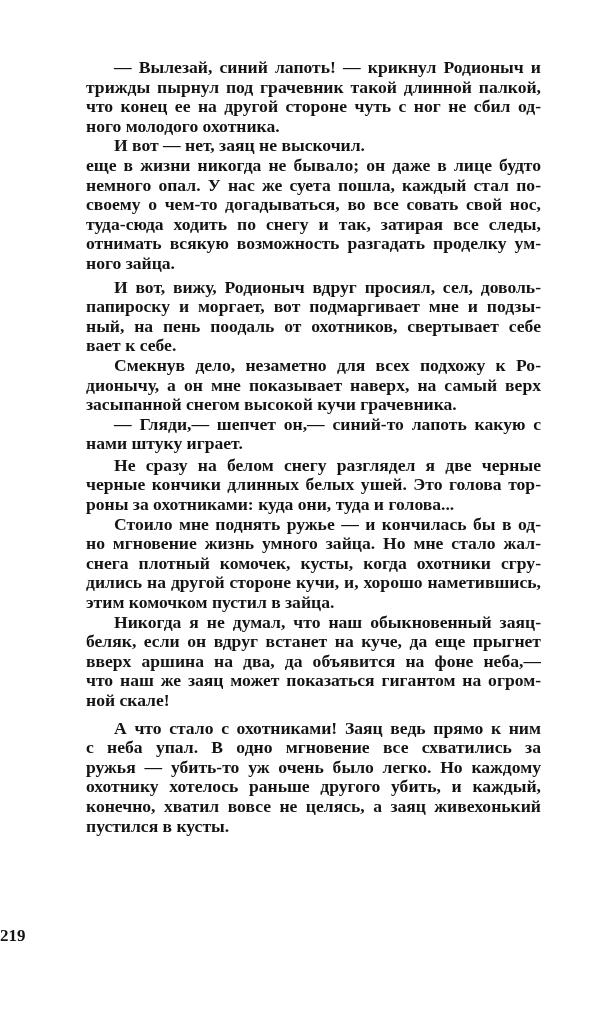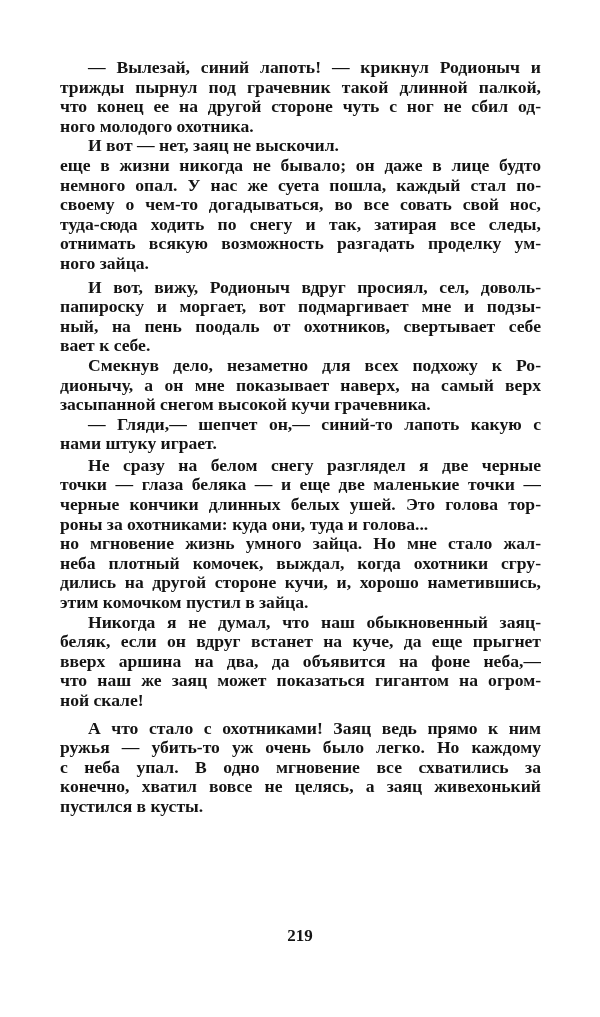--- a/index.html
+++ b/index.html
@@ -2,24 +2,24 @@
 <html><head>
 <meta charset="utf-8">
 <style>
   html, body { margin: 0; padding: 0; background: #ffffff; }
   body { width: 600px; height: 1017px; position: relative; overflow: hidden; }
   .page { position: absolute; left: 60px; top: 58px; width: 481px;
     font-family: "Liberation Serif", serif; font-size: 17.6px; color: #141414;
     font-weight: bold; }
   .para { margin: 0; }
   .line { display: block; height: 19.6px; line-height: 19.6px; white-space: nowrap;
-    text-align: justify; text-align-last: justify; overflow: hidden; }
+    text-align: justify; text-align-last: justify; overflow: hidden; margin-left: 26px; }
   .line.last { text-align-last: left; }
   .line.indent { padding-left: 28px; }
-  .pagenum { position: absolute; left: 0; width: 600px; top: 926px; text-align: center;
+  .pagenum { position: absolute; left: 0; width: 600px; top: 926px; text-align: left;
     font-family: "Liberation Serif", serif; font-weight: bold; font-size: 17px; color: #141414; }
 </style>
 </head>
 <body>
 
 <div class="page" id="page-body">
     <div class="para">
       <span class="line indent">— Вылезай, синий лапоть! — крикнул Родионыч и</span>
       <span class="line">трижды пырнул под грачевник такой длинной палкой,</span>
       <span class="line">что конец ее на другой стороне чуть с ног не сбил од-</span>
@@ -46,40 +46,41 @@
       <span class="line indent">Смекнув дело, незаметно для всех подхожу к Ро-</span>
       <span class="line">дионычу, а он мне показывает наверх, на самый верх</span>
       <span class="line last">засыпанной снегом высокой кучи грачевника.</span>
     </div>
     <div class="para">
       <span class="line indent">— Гляди,— шепчет он,— синий-то лапоть какую с</span>
       <span class="line last">нами штуку играет.</span>
     </div>
     <div class="para" style="margin-top: 2px;">
       <span class="line indent">Не сразу на белом снегу разглядел я две черные</span>
-      <span class="line">точки — глаза беляка — и еще две маленькие точки —</span>
       <span class="line">черные кончики длинных белых ушей. Это голова тор-</span>
       <span class="line last">роны за охотниками: куда они, туда и голова...</span>
     </div>
     <div class="para">
+      <span class="line indent">Стоило мне поднять ружье — и кончилась бы в од-</span>
       <span class="line">но мгновение жизнь умного зайца. Но мне стало жал-</span>
     </div>
     <div class="para">
-      <span class="line">неба плотный комочек, выждал, когда охотники сгру-</span>
+      <span class="line">снега плотный комочек, кусты, когда охотники сгру-</span>
       <span class="line">дились на другой стороне кучи, и, хорошо наметившись,</span>
       <span class="line last">этим комочком пустил в зайца.</span>
     </div>
     <div class="para">
       <span class="line indent">Никогда я не думал, что наш обыкновенный заяц-</span>
       <span class="line">беляк, если он вдруг встанет на куче, да еще прыгнет</span>
       <span class="line">вверх аршина на два, да объявится на фоне неба,—</span>
       <span class="line">что наш же заяц может показаться гигантом на огром-</span>
       <span class="line last">ной скале!</span>
     </div>
     <div class="para" style="margin-top: 8px;">
       <span class="line indent">А что стало с охотниками! Заяц ведь прямо к ним</span>
+      <span class="line">с неба упал. В одно мгновение все схватились за</span>
       <span class="line">ружья — убить-то уж очень было легко. Но каждому</span>
-      <span class="line">с неба упал. В одно мгновение все схватились за</span>
+      <span class="line">охотнику хотелось раньше другого убить, и каждый,</span>
       <span class="line">конечно, хватил вовсе не целясь, а заяц живехонький</span>
       <span class="line last">пустился в кусты.</span>
     </div>
   </div>
 <div class="pagenum">219</div>
 
 </body></html>

